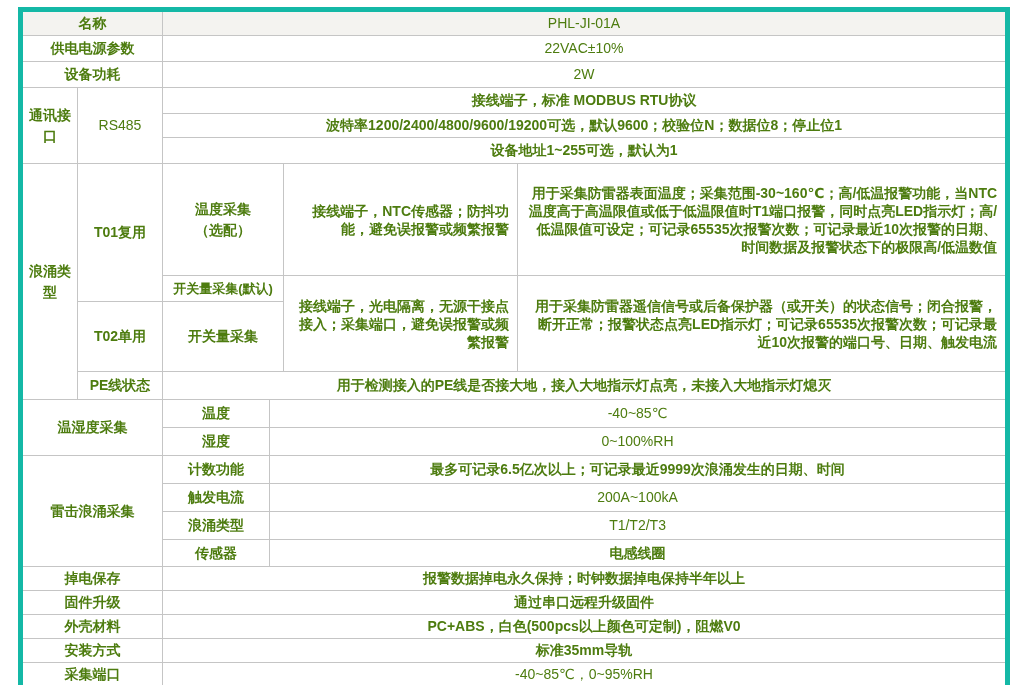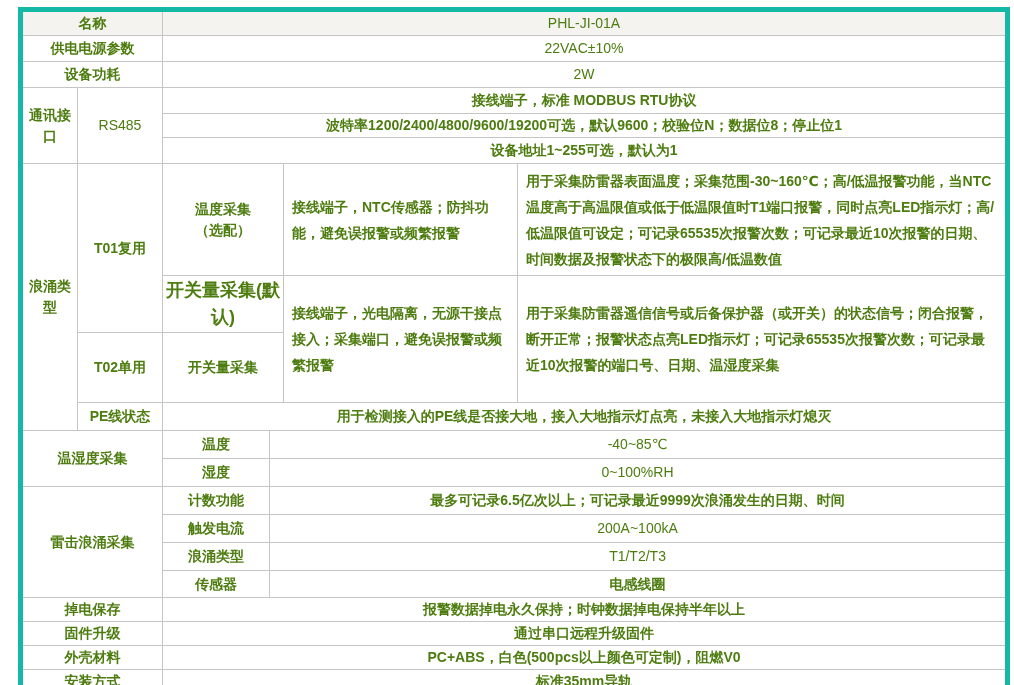--- a/index.html
+++ b/index.html
@@ -28,26 +28,26 @@
     border: 1px solid #c5c5c5;
     text-align: center;
     vertical-align: middle;
     padding: 1px 4px;
     white-space: pre-line;
     line-height: 1.5;
     overflow: hidden;
   }
   tr.shaded td { background: #f4f3f0; }
   td.left {
-    text-align: left;
+    text-align: right;
     padding: 2px 8px;
-    line-height: 26px;
+    line-height: 18px;
   }
   td.lt { font-weight: 400; margin-top: 20px; }
-  td.tight { padding: 1px 0; font-size: 18px; }
+  td.tight { padding: 1px 0; font-size: 13px; }
 </style>
 </head>
 <body>
 
 <div class="wrap">
   <table class="spec">
     <colgroup>
       <col style="width:57px">
         <col style="width:85px">
         <col style="width:107px">
@@ -83,21 +83,21 @@
         <td rowspan="4">浪涌类型</td>
         <td rowspan="2">T01复用</td>
         <td colspan="2">温度采集
 （选配）</td>
         <td class="left">接线端子，NTC传感器；防抖功能，避免误报警或频繁报警</td>
         <td class="left">用于采集防雷器表面温度；采集范围-30~160℃；高/低温报警功能，当NTC温度高于高温限值或低于低温限值时T1端口报警，同时点亮LED指示灯；高/低温限值可设定；可记录65535次报警次数；可记录最近10次报警的日期、时间数据及报警状态下的极限高/低温数值</td>
       </tr>
       <tr style="height:26px">
         <td colspan="2" class="tight">开关量采集(默认)</td>
         <td rowspan="2" class="left">接线端子，光电隔离，无源干接点接入；采集端口，避免误报警或频繁报警</td>
-        <td rowspan="2" class="left">用于采集防雷器遥信信号或后备保护器（或开关）的状态信号；闭合报警，断开正常；报警状态点亮LED指示灯；可记录65535次报警次数；可记录最近10次报警的端口号、日期、温湿度采集</td>
+        <td rowspan="2" class="left">用于采集防雷器遥信信号或后备保护器（或开关）的状态信号；闭合报警，断开正常；报警状态点亮LED指示灯；可记录65535次报警次数；可记录最近10次报警的端口号、日期、触发电流</td>
       </tr>
       <tr style="height:70px">
         <td>T02单用</td>
         <td colspan="2">开关量采集</td>
       </tr>
       <tr style="height:28px">
         <td>PE线状态</td>
         <td colspan="4">用于检测接入的PE线是否接大地，接入大地指示灯点亮，未接入大地指示灯熄灭</td>
       </tr>
       <tr style="height:28px">

